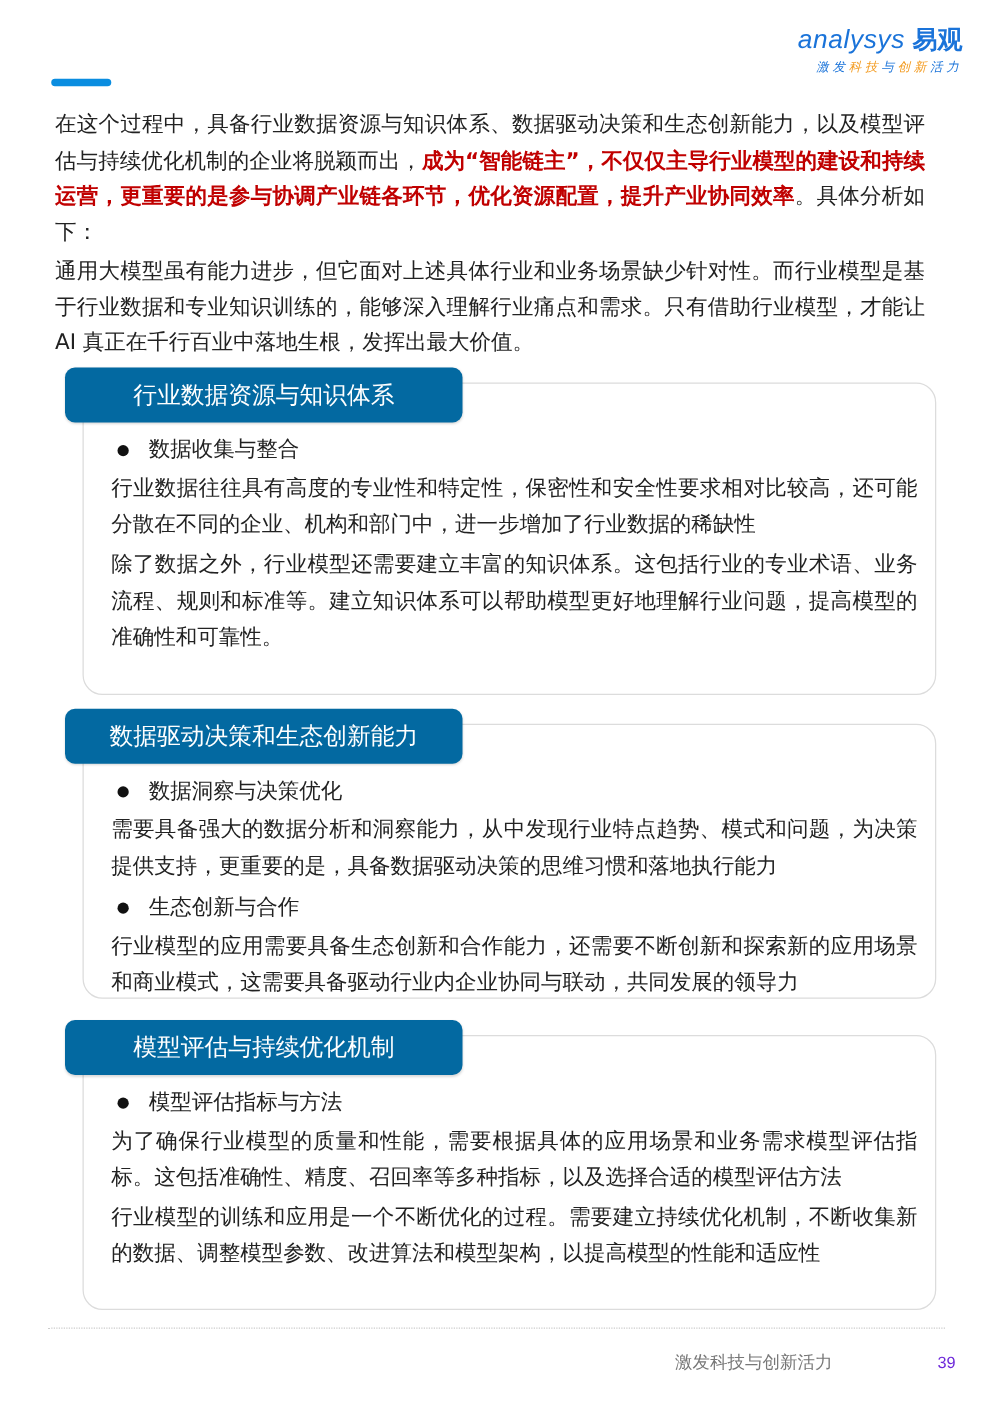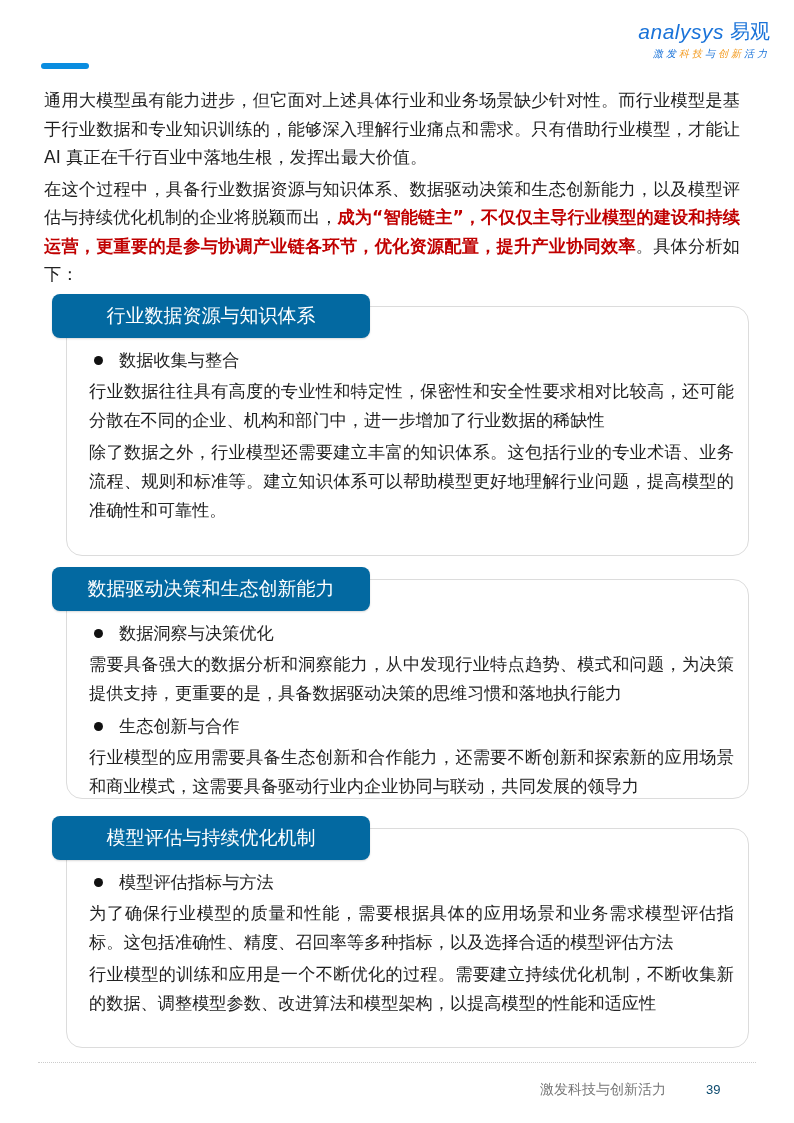--- a/index.html
+++ b/index.html
@@ -1,52 +1,52 @@
 <!DOCTYPE html>
 <html><head>
 <meta charset="utf-8">
 <style>
   html,body{margin:0;padding:0;background:#fff;}
   body{width:794px;height:1123px;position:relative;overflow:hidden;font-family:"DejaVu Sans","Liberation Sans",sans-serif;color:#222;}
   .logo{position:absolute;right:24px;top:18px;text-align:right;}
   .logo-main{display:flex;align-items:center;justify-content:flex-end;gap:6px;margin-left:16px;}
   .logo-en{font-family:"Liberation Sans",sans-serif;font-size:21px;color:#1a73d9;font-style:italic;letter-spacing:0.5px;}
-  .logo-cn{font-size:20px;font-weight:normal;color:#1a73d9;}
+  .logo-cn{font-size:20px;font-weight:bold;color:#1a73d9;}
   .logo-sub{font-size:10px;font-style:italic;color:#1a73d9;letter-spacing:3px;margin-top:2px;}
   .logo-sub .o{color:#f39a1e;}
   .accent-bar{position:absolute;left:41px;top:63px;width:48px;height:6px;border-radius:3px;background:#0a8de0;}
   .intro{position:absolute;left:44px;top:86px;width:696px;font-size:17.2px;line-height:28.5px;}
   .intro p{margin:0 0 3px 0;text-align:justify;}
   .red{color:#c00000;font-weight:bold;}
   .section{position:absolute;left:52px;width:697px;}
   .tab{position:absolute;left:0;top:0;height:44px;width:318px;background:#0369a1;border-radius:8px;color:#fff;font-size:19px;display:flex;align-items:center;justify-content:center;z-index:2;box-shadow:0 1px 2px rgba(0,0,0,.15);}
   .card{position:absolute;left:14px;top:12px;right:0;border:1.3px solid #dcdcdc;border-radius:16px;background:#fff;padding:38px 14px 10px 22px;}
   .bullet{display:flex;align-items:center;font-size:17.2px;line-height:30px;height:30px;}
   .dot{width:9px;height:9px;border-radius:50%;background:#111;margin:0 16px 0 5px;flex:none;}
   .para{font-size:17.2px;line-height:29px;margin:2px 0 3px 0;text-align:justify;}
   .footer-line{position:absolute;left:38px;right:38px;top:1062px;border-top:1px dotted #ccc;}
   .footer-text{position:absolute;left:540px;top:1081px;font-size:14px;color:#777;}
-  .page-num{position:absolute;left:706px;top:1082px;font-size:13px;color:#0c4a6e;font-family:"Liberation Sans",sans-serif;}
+  .page-num{position:absolute;left:750px;top:1082px;font-size:13px;color:#6d28d9;font-family:"Liberation Sans",sans-serif;}
 </style>
 </head>
 <body>
 
 <div class="logo">
   <div class="logo-main">
     <span class="logo-en">analysys</span>
     <span class="logo-cn">易观</span>
   </div>
   <div class="logo-sub"><span>激发</span><span class="o">科技</span><span>与</span><span class="o">创新</span><span>活力</span></div>
 </div>
 
 <div class="accent-bar"></div>
 
 <div class="intro">
+  <p><span>在这个过程中，具备行业数据资源与知识体系、数据驱动决策和生态创新能力，以及模型评估与持续优化机制的企业将脱颖而出，</span><span class="red">成为“智能链主”，不仅仅主导行业模型的建设和持续运营，更重要的是参与协调产业链各环节，优化资源配置，提升产业协同效率</span><span>。具体分析如下：</span></p>
   <p>通用大模型虽有能力进步，但它面对上述具体行业和业务场景缺少针对性。而行业模型是基于行业数据和专业知识训练的，能够深入理解行业痛点和需求。只有借助行业模型，才能让 AI 真正在千行百业中落地生根，发挥出最大价值。</p>
-  <p><span>在这个过程中，具备行业数据资源与知识体系、数据驱动决策和生态创新能力，以及模型评估与持续优化机制的企业将脱颖而出，</span><span class="red">成为“智能链主”，不仅仅主导行业模型的建设和持续运营，更重要的是参与协调产业链各环节，优化资源配置，提升产业协同效率</span><span>。具体分析如下：</span></p>
 </div>
 
 <div class="section" style="top:294px;">
   <div class="tab">行业数据资源与知识体系</div>
   <div class="card" style="height:200px;">
     <div class="bullet">
         <span class="dot"></span>
         <span>数据收集与整合</span>
       </div>
     <div class="para">行业数据往往具有高度的专业性和特定性，保密性和安全性要求相对比较高，还可能分散在不同的企业、机构和部门中，进一步增加了行业数据的稀缺性</div>

